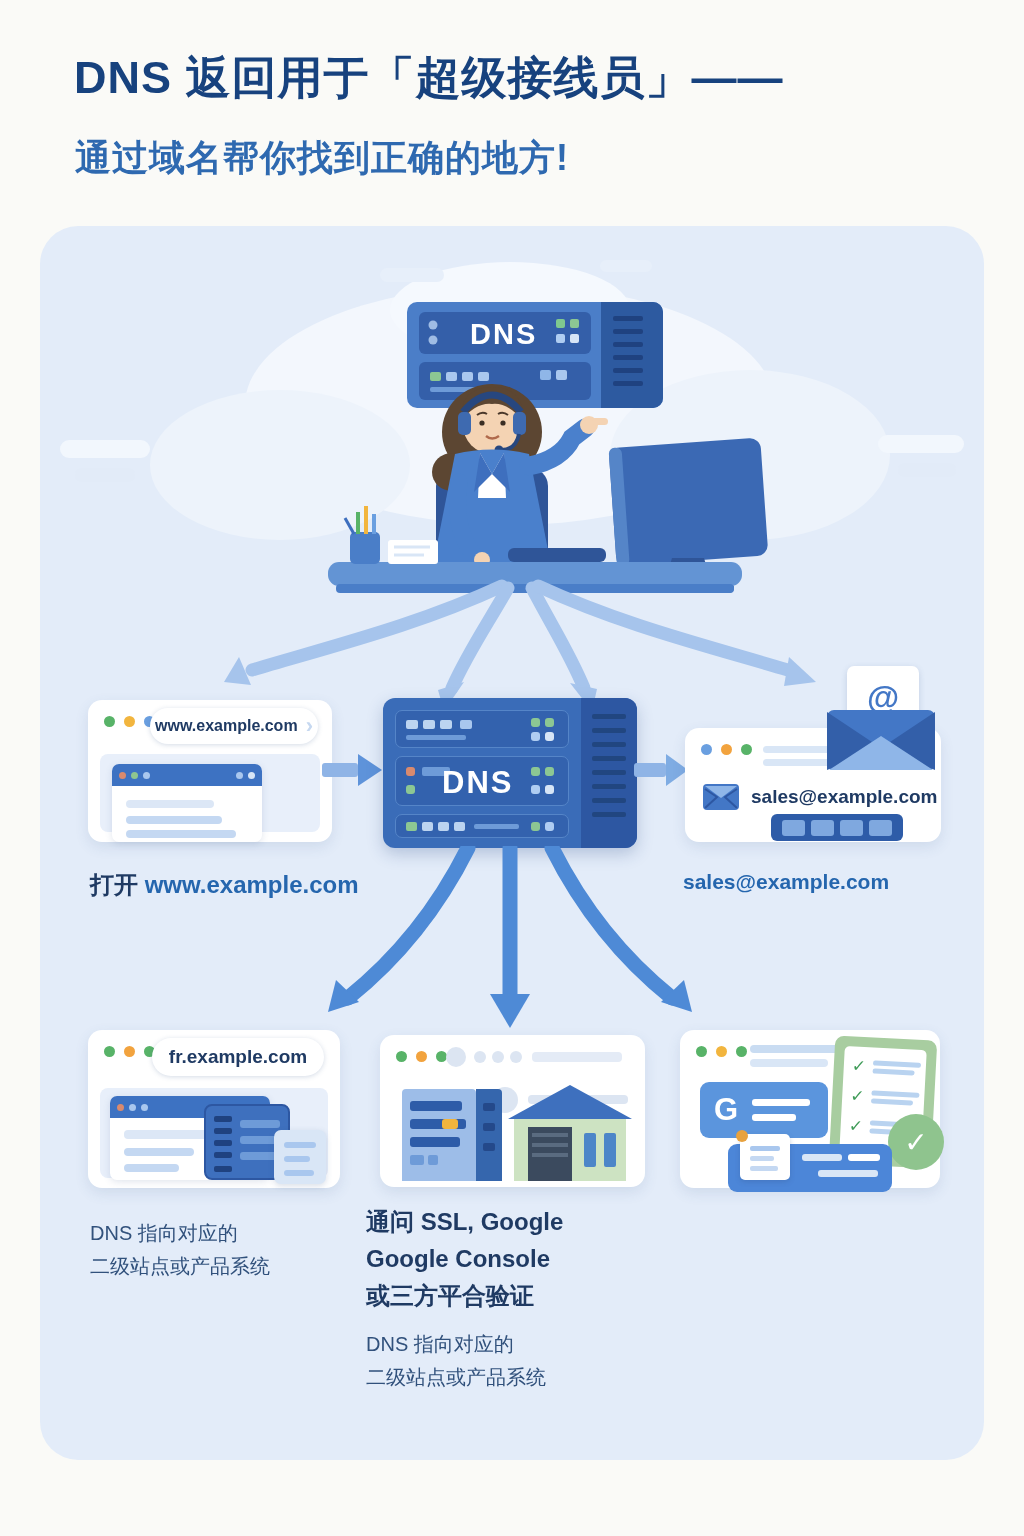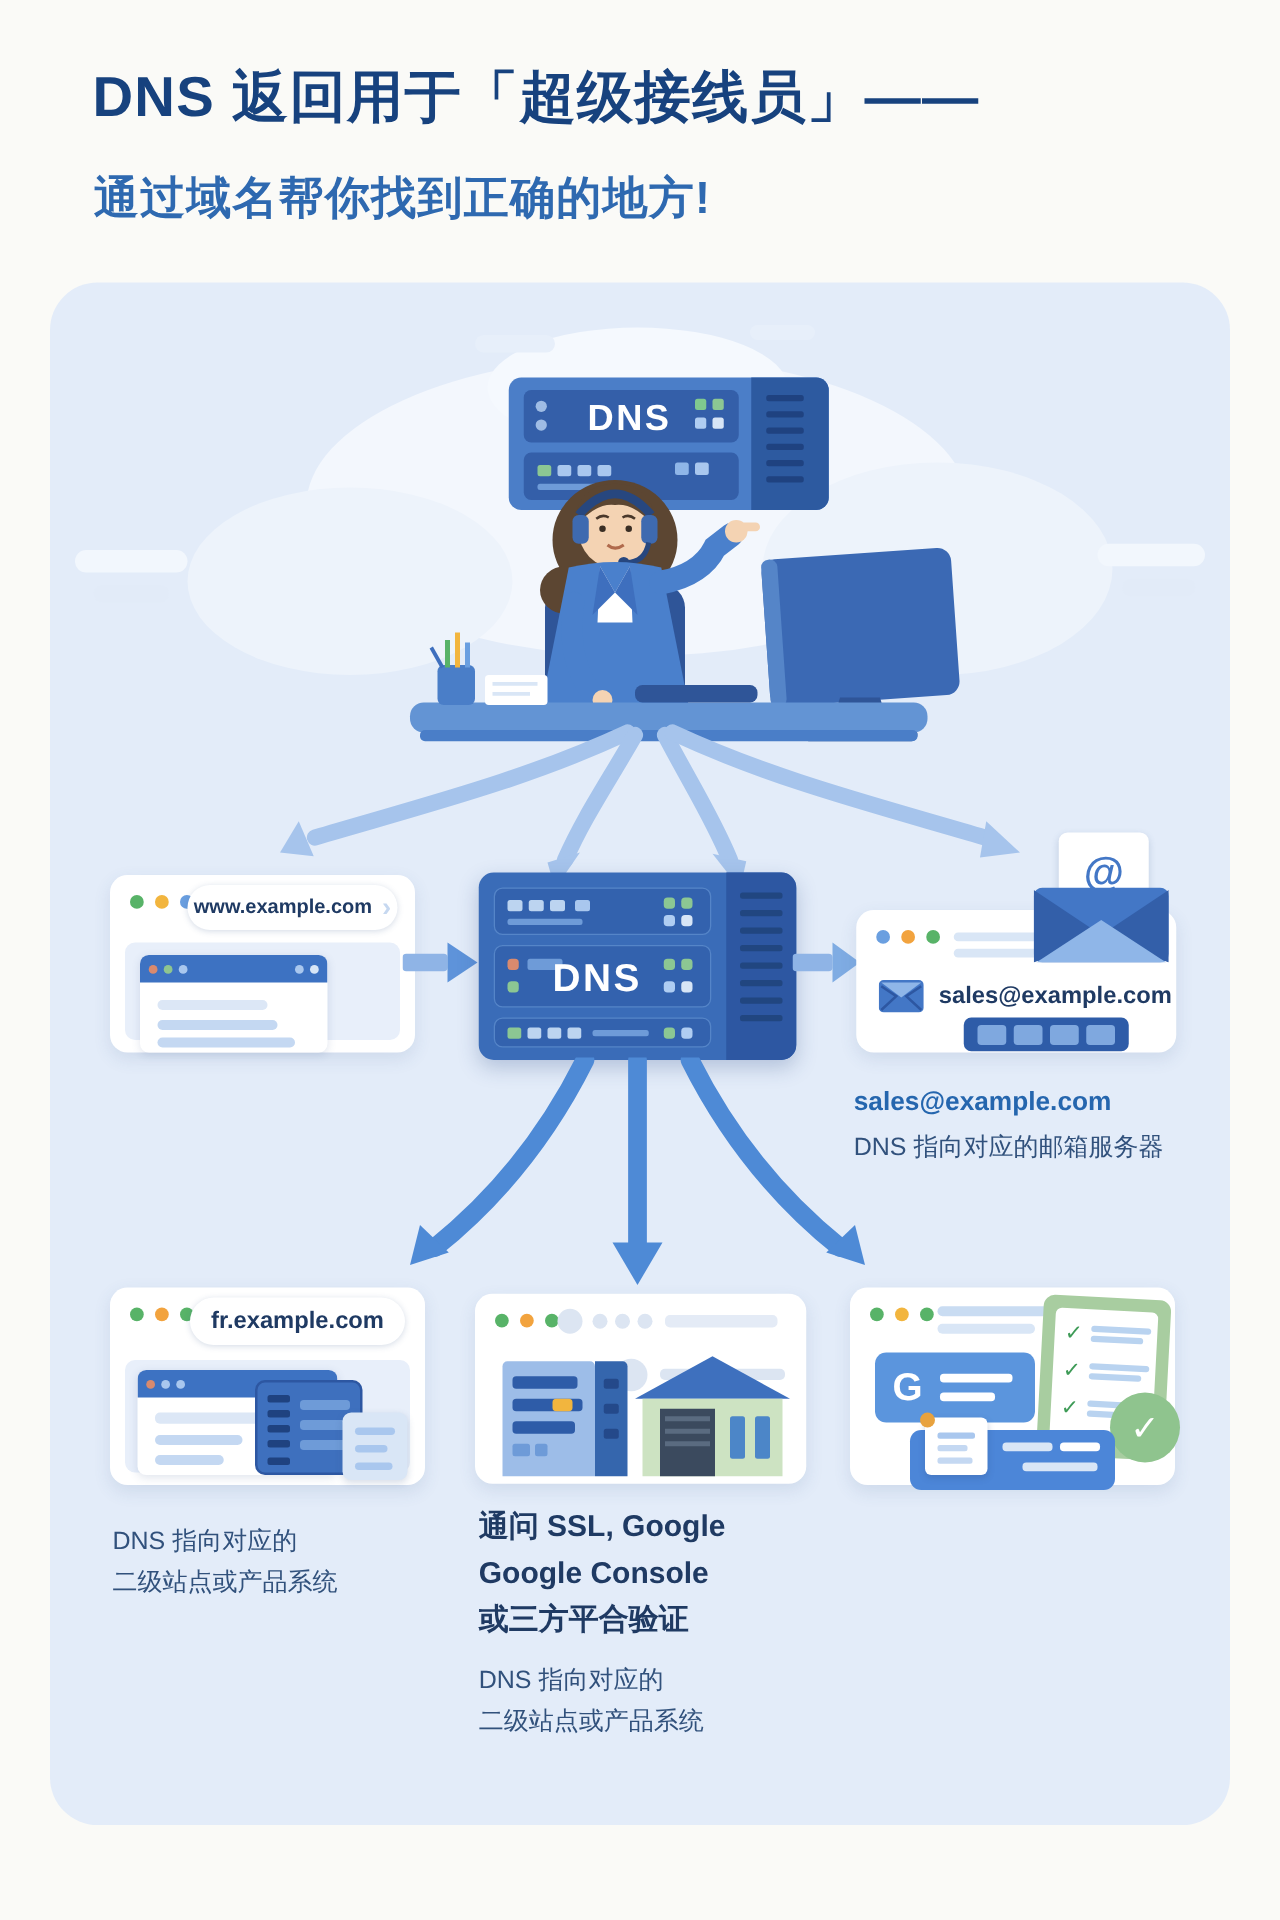--- a/index.html
+++ b/index.html
@@ -305,24 +305,26 @@
   </div>
   <div class="mailbar">
     <span></span>
     <span></span>
     <span></span>
     <span></span>
   </div>
 </div>
 
 <div class="cap" style="left:90px;top:866px">
+  <div class="cap-head">
+    <span>打开 </span><span class="cap-url">www.example.com</span>
+  </div>
 </div>
 <div class="cap" style="left:683px;top:864px">
   <div class="cap-mail">sales@example.com</div>
-  <div class="cap-sub" style="margin-top:2px">DNS 指向对应的邮箱服务器</div>
 </div>
 
 <svg class="abs" style="left:40px;top:846px" width="944" height="186" viewBox="0 0 944 186">
   <g stroke="#4E8AD6" stroke-width="15" fill="none" stroke-linecap="round">
     <path d="M428 2 C 398 62, 358 112, 308 152"></path>
     <path d="M470 2 L 470 150"></path>
     <path d="M512 2 C 542 62, 582 112, 632 152"></path>
   </g>
   <g fill="#4E8AD6">
     <polygon points="288,166 296,134 319,156"></polygon>
@@ -470,21 +472,21 @@
   </div>
 </div>
 
 <div class="cap" style="left:90px;top:1203px;width:280px">
   <div class="cap-sub" style="margin-top:14px">
     <span>DNS 指向对应的</span><br>
     <span>二级站点或产品系统</span>
   </div>
 </div>
 
-<div class="cap" style="left:383px;top:1203px;width:280px">
+<div class="cap" style="left:366px;top:1203px;width:280px">
   <div class="cap-head">
     <span>通问 SSL, Google</span><br>
     <span>Google Console</span><br>
     <span>或三方平合验证</span>
   </div>
   <div class="cap-sub" style="margin-top:14px">
     <span>DNS 指向对应的</span><br>
     <span>二级站点或产品系统</span>
   </div>
 </div>

